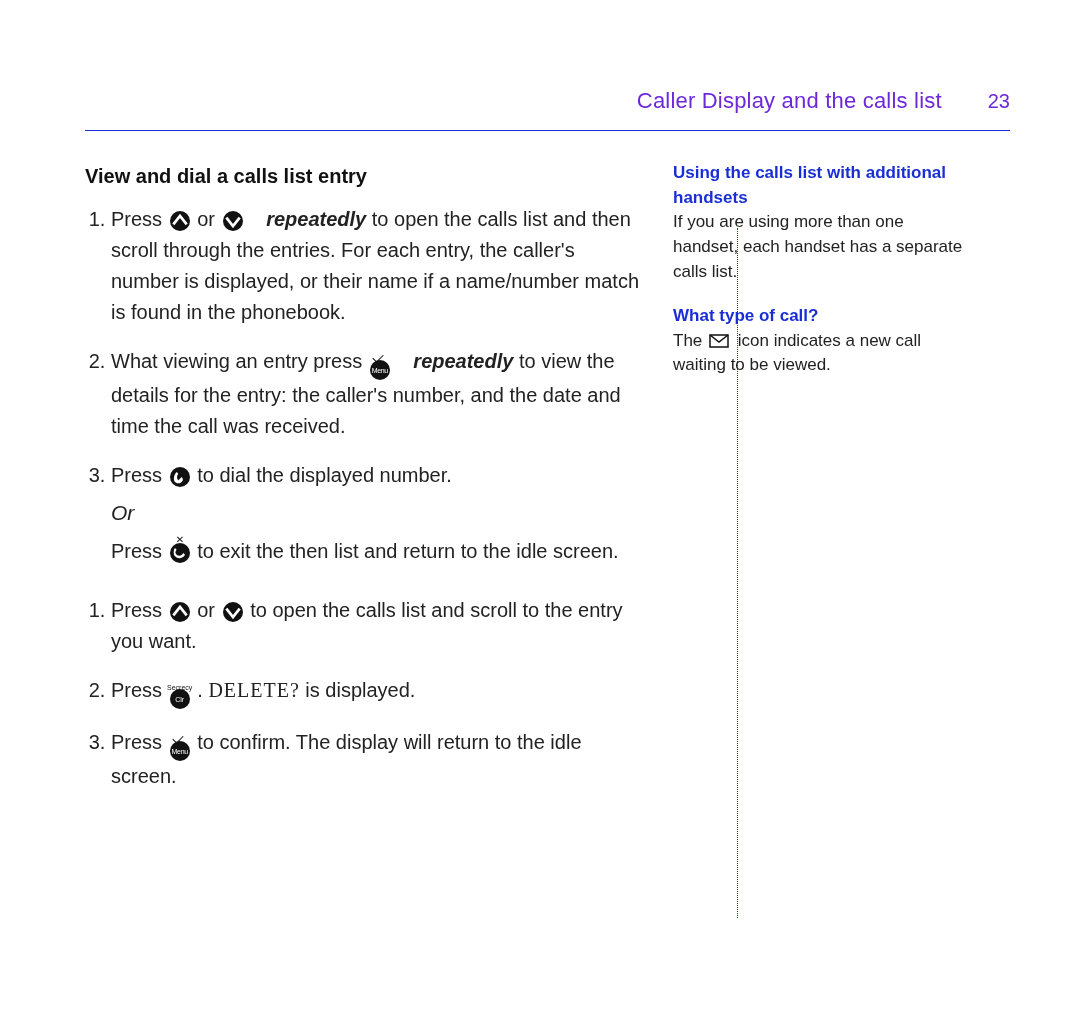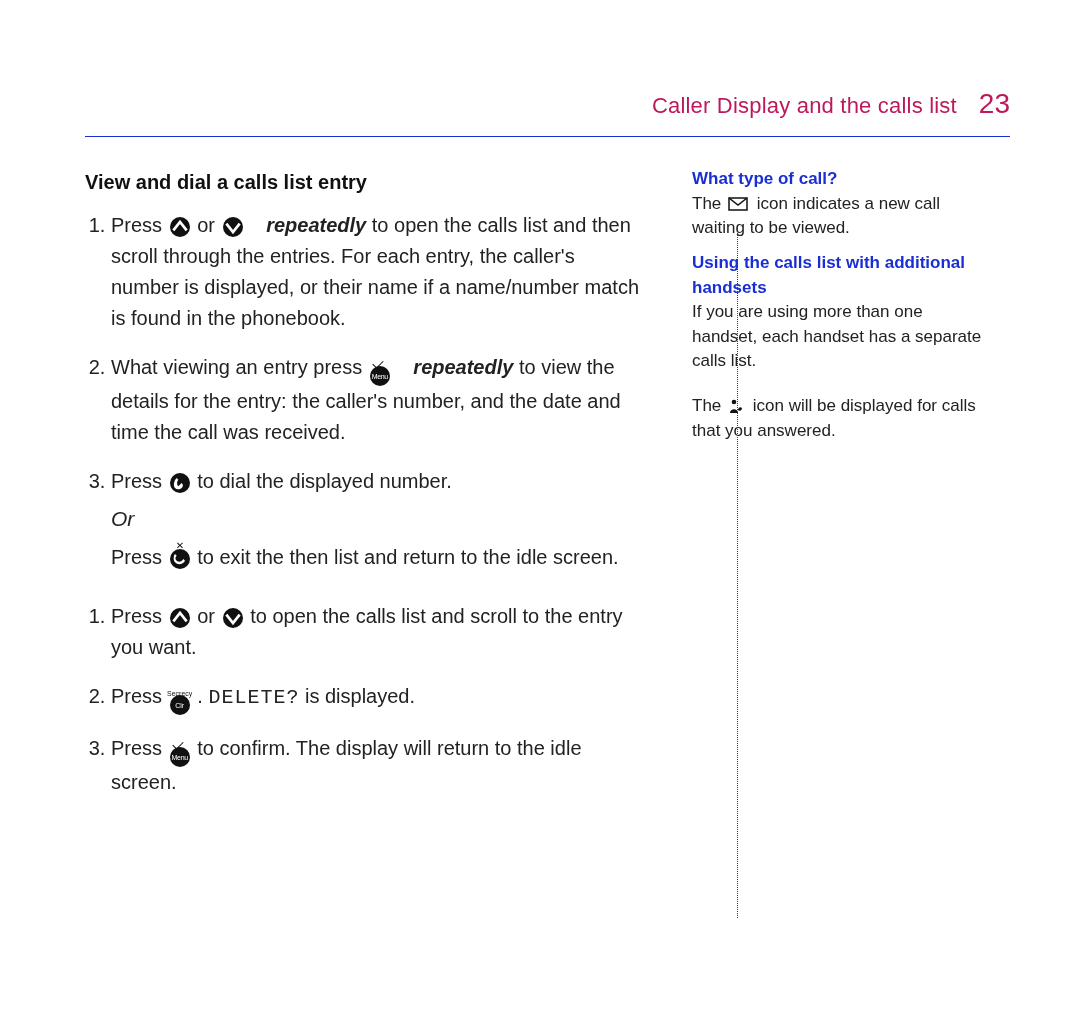--- a/index.html
+++ b/index.html
@@ -12,36 +12,36 @@
     box-sizing:border-box;
   }
   .page{
     position:absolute;
     left:85px; right:70px; top:88px; bottom:40px;
   }
   .running-head{
     display:flex;
     justify-content:flex-end;
     align-items:baseline;
-    gap:22px;
-    color:#be185d;
+    gap:46px;
+    color:#6d28d9;
     font-size:22px;
     padding-bottom:10px;
   }
   .running-head .title{letter-spacing:.2px;}
-  .running-head .pnum{font-size:28px;}
+  .running-head .pnum{font-size:20px;}
   .rule{
     border:0;border-top:1.5px solid #1a2fd3;
     margin:6px 0 0 0;
   }
   .columns{
     margin-top:30px;
     display:grid;
     grid-template-columns:555px 290px;
-    column-gap:52px;
+    column-gap:33px;
   }
   .divider{
     position:absolute;
     top:140px;
     bottom:60px;
     left:652px;
     border-left:1px dotted #1a2fd3;
     width:0;
   }
   h3.section{
@@ -52,21 +52,21 @@
     font-family:"Segoe UI Semibold","Segoe UI",Arial,sans-serif;
   }
   .body{
     font-size:20px;
     line-height:1.55;
   }
   ol.steps{margin:0 0 28px 0;padding-left:26px;}
   ol.steps li{margin-bottom:18px;}
   .ital{font-style:italic;margin-left:16px;}
   .or{font-style:italic;font-size:21px;margin:6px 0 6px 0;}
-  .mono{font-family:Liberation Mono, monospace;letter-spacing:1px;margin-top:29px;}
+  .mono{font-family:Liberation Serif, serif;letter-spacing:1px;margin-top:29px;}
 
   
   .side{font-size:17px;line-height:1.45;}
   .side .hd{
     color:#1a2fd3;font-weight:700;margin:0 0 4px 0;
   }
   .side p{margin:0 0 20px 0;}
   .side .black{color:#222;}
 
   
@@ -164,37 +164,28 @@
         </li>
         <li>
           <span>Press </span>
           <span class="key menu tick tiny"></span>
           <span> to confirm. The display will return to the idle screen.</span>
         </li>
       </ol>
     </div>
 
     <div class="side">
+      <p>
+        <span class="hd">Using the calls list with additional handsets</span><br>
+        <span class="black">If you are using more than one handset, each handset has a separate calls list.</span>
+      </p>
       <p style="margin-bottom:10px;">
         <span class="hd">What type of call?</span><br>
         <span class="black">The </span>
         <span class="sicon"><svg viewBox="0 0 20 14">
               <rect x="1" y="1" width="18" height="12" fill="none" stroke="#111" stroke-width="1.5"></rect>
               <path d="M1 1 L10 8 L19 1" fill="none" stroke="#111" stroke-width="1.5"></path>
             </svg></span>
         <span class="black"> icon indicates a new call waiting to be viewed.</span>
       </p>
-      <p>
-        <span class="hd">Using the calls list with additional handsets</span><br>
-        <span class="black">If you are using more than one handset, each handset has a separate calls list.</span>
-      </p>
-      <p style="margin-bottom:10px;">
-        <span class="black">The </span>
-        <span class="sicon person"><svg viewBox="0 0 16 16">
-              <circle cx="6" cy="4" r="2.3" fill="#111"></circle>
-              <path d="M2 15 C2 10 10 10 10 15 Z" fill="#111"></path>
-              <path d="M10 12 C10 10 12 8 14 10 C14 12 12 14 10 12 Z" fill="#111"></path>
-            </svg></span>
-        <span class="black"> icon will be displayed for calls that you answered.</span>
-      </p>
     </div>
   </div>
 </div>
 
 </body></html>

